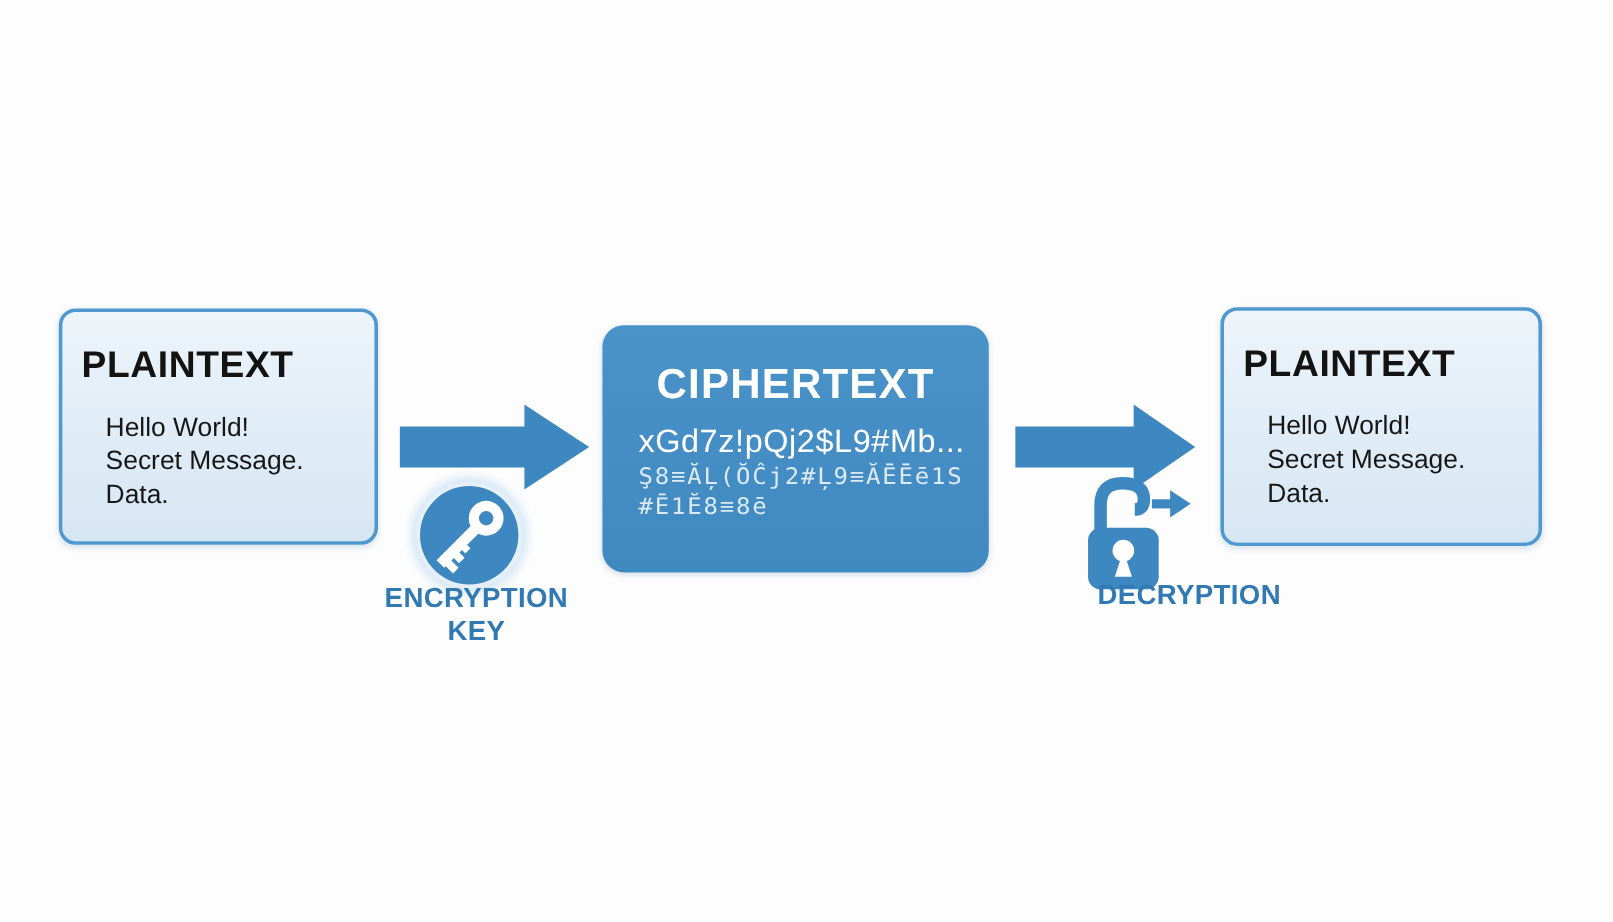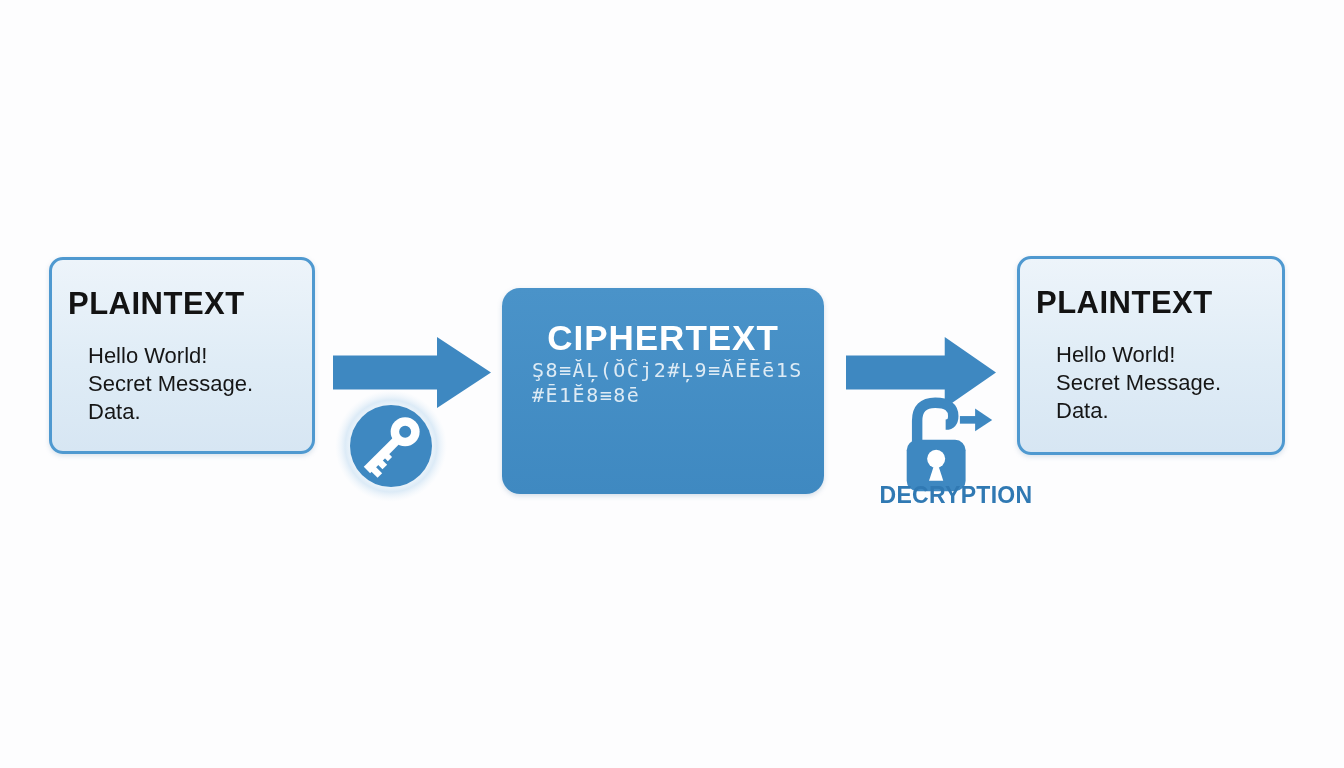--- a/index.html
+++ b/index.html
@@ -36,21 +36,21 @@
   
   .algo-label{
     position:absolute;left:472px;top:238px;width:382px;
     text-align:center;
     font-size:24px;font-weight:700;letter-spacing:.5px;
     color:#2d7cb8;
   }
 
   
   #box-center{
-    position:absolute;left:502px;top:288px;width:322px;height:206px;
+    position:absolute;left:502px;top:271px;width:322px;height:206px;
     border-radius:18px;
     background:linear-gradient(180deg,#4a93c9 0%,#3f89c1 100%);
     box-shadow:0 2px 5px rgba(90,130,170,.25);
     box-sizing:border-box;
   }
   #box-center .cipher-title{
     margin-top:30px;text-align:center;
     font-size:35px;font-weight:700;letter-spacing:1px;color:#ffffff;
   }
   #box-center .cipher-line1{
@@ -77,21 +77,21 @@
   
   #lock-icon{position:absolute;left:901px;top:396px;width:95px;height:100px;}
 
   
   .cap{
     position:absolute;width:180px;text-align:center;
     font-size:23px;font-weight:700;line-height:27px;
     color:#3079b3;letter-spacing:.3px;
   }
   #key-caption{left:307px;top:485px;}
-  #decrypt-caption{left:866px;top:482px;}
+  #decrypt-caption{left:901px;top:482px;}
 </style>
 </head>
 <body>
 
 <div class="canvas">
 
   <div class="pbox" id="box-left">
     <div class="box-title">PLAINTEXT</div>
     <div class="box-lines">
       <div>Hello World!</div>
@@ -117,24 +117,29 @@
     <g transform="rotate(-45 56 56)">
       <rect x="22" y="51.5" width="42" height="9" fill="#ffffff"></rect>
       <rect x="24" y="59" width="6.5" height="10" fill="#ffffff"></rect>
       <rect x="33.5" y="59" width="6.5" height="7.5" fill="#ffffff"></rect>
       <rect x="43" y="59" width="6" height="5.5" fill="#ffffff"></rect>
       <circle cx="76" cy="56" r="14.5" fill="#ffffff"></circle>
       <circle cx="76" cy="56" r="6" fill="#3e88c1"></circle>
     </g>
   </svg>
 
+  <div class="cap" id="key-caption">
+    <div>ENCRYPTION</div>
+    <div>KEY</div>
+  </div>
 
 
   <div id="box-center">
     <div class="cipher-title">CIPHERTEXT</div>
+    <div class="cipher-line1">xGd7z!pQj2$L9#Mb...</div>
     <div class="glitch">Ş8≡ĂĻ(ŎĈj2#Ļ9≡ĂĒĒē1S</div>
     <div class="glitch">#Ē1Ĕ8≡8ē</div>
   </div>
 
   <svg id="arrow2" class="big-arrow" viewBox="0 0 158 71" preserveAspectRatio="none">
     <polygon points="0,18.5 104,18.5 104,0 158,35.5 104,71 104,52.5 0,52.5" fill="#3e88c1"></polygon>
   </svg>
 
   <svg id="lock-icon" viewBox="0 0 100 105">
     <path d="M17,50 V26 Q17,7 36,7 Q55,7 55,21 Q55,30 47,30" fill="none" stroke="#3e88c1" stroke-width="11"></path>

